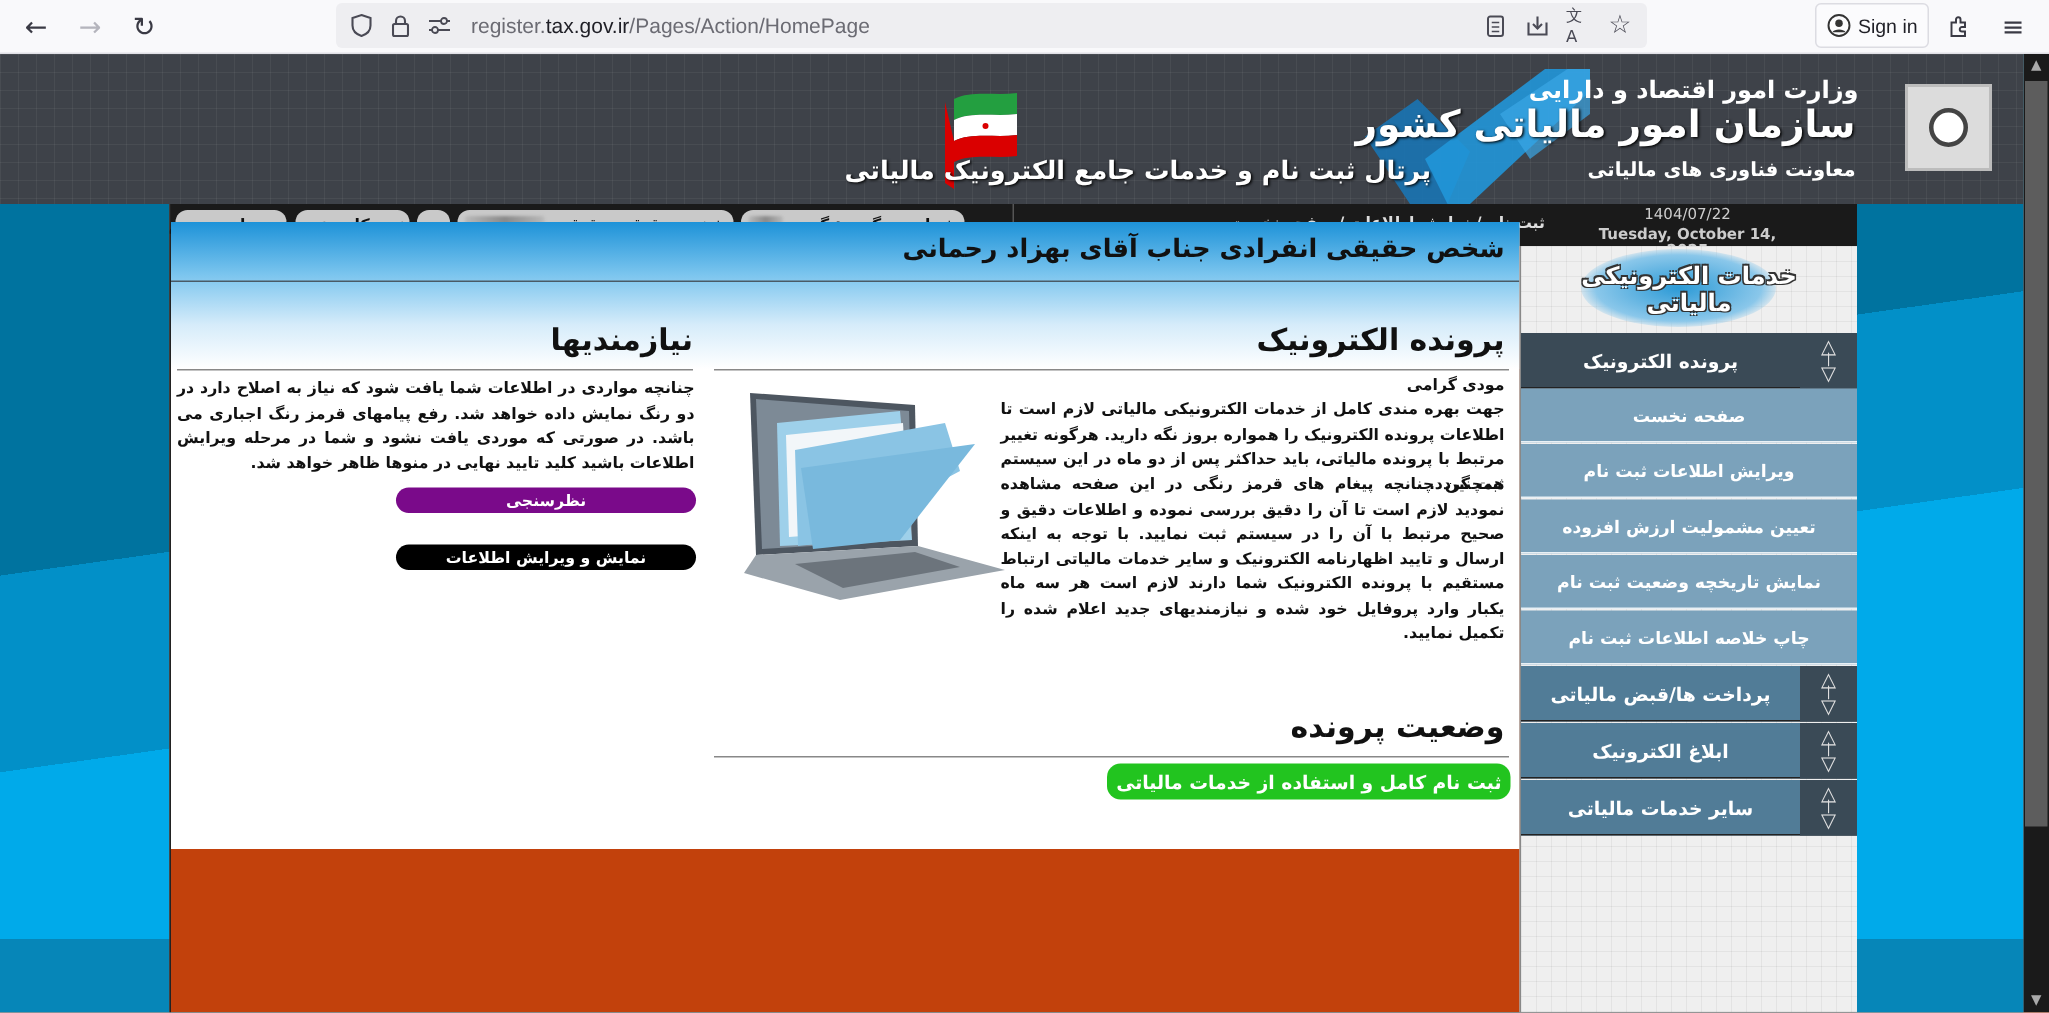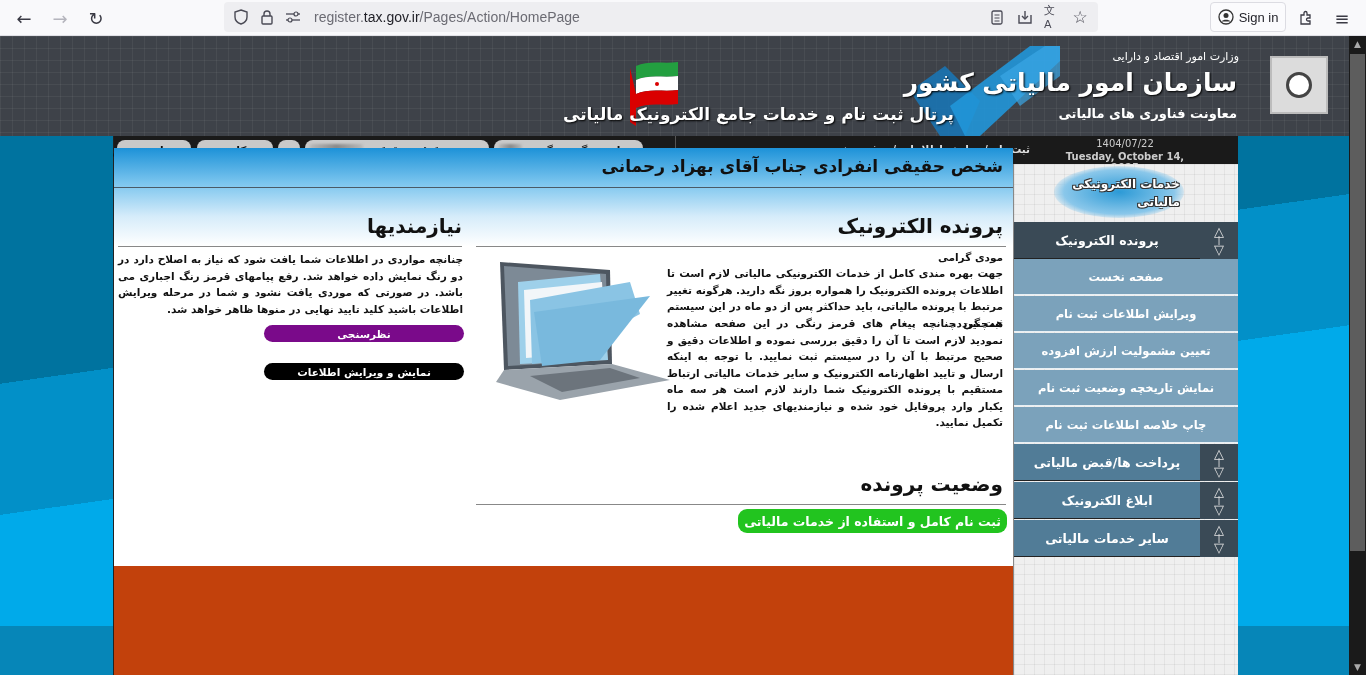--- a/index.html
+++ b/index.html
@@ -21,21 +21,21 @@
 .page{position:absolute;left:0;top:36px;width:1349px;height:639px;overflow:hidden;background:#0078a8}
 .bg-band1{position:absolute;left:0;top:100px;width:1349px;height:539px;background:linear-gradient(172deg,#00739f 0%,#00739f 34%,#0290c8 34%,#0290c8 52%,#00aaea 52%,#00aaea 100%)}
 .bg-bottom{position:absolute;left:0;top:590px;width:1349px;height:49px;background:#0686b8}
 .header{position:absolute;left:0;top:0;width:1349px;height:100px;
   background-color:#3e4249;
   background-image:linear-gradient(rgba(255,255,255,.05) 1px,transparent 1px),linear-gradient(90deg,rgba(255,255,255,.05) 1px,transparent 1px);
   background-size:12px 12px}
 .hdr-chev{position:absolute;left:910px;top:10px;width:150px;height:90px}
 .hdr-logo{position:absolute;left:1270px;top:20px;width:58px;height:58px;background:#dcdcdc;border:2px solid #bcbcbc;display:flex;align-items:center;justify-content:center}
 .hdr-logo .inner{width:26px;height:26px;border-radius:50%;border:3px solid #444;background:#fff}
-.hdr-ministry{position:absolute;right:110px;top:14px;color:#fff;font-size:11px;font-weight:normal;direction:rtl}
+.hdr-ministry{position:absolute;right:110px;top:14px;color:#fff;font-size:16px;font-weight:bold;direction:rtl}
 .hdr-org{position:absolute;right:112px;top:32px;color:#fff;font-size:25px;font-weight:bold;direction:rtl;text-shadow:1px 1px 2px #000;letter-spacing:-1px}
 .hdr-dept{position:absolute;right:112px;top:70px;color:#fff;font-size:13px;font-weight:bold;direction:rtl}
 .hdr-portal{position:absolute;right:395px;top:68px;color:#fff;font-size:17px;font-weight:bold;direction:rtl;text-shadow:1px 1px 2px #000}
 .flag{position:absolute;left:628px;top:22px;width:52px;height:70px}
 
 
 .container{position:absolute;left:113px;top:100px;width:1124px;height:539px;background:#c2410c;border-left:1px solid #222}
 .infobar{position:absolute;left:0;top:0;width:1124px;height:28px;background:#1a1a1a}
 .infobar .left-part{position:absolute;left:0;top:0;width:562px;height:28px;border-right:1px solid #555}
 .pill{position:absolute;top:4px;height:19px;background:#c9c9c9;border-radius:8px;color:#111;font-size:10.5px;font-weight:bold;direction:rtl;display:flex;align-items:center;justify-content:center;white-space:nowrap;padding:0 5px}
@@ -55,21 +55,21 @@
 .laptop{position:absolute;left:376px;top:104px;width:180px;height:150px}
 .btn-round{position:absolute;left:150px;width:200px;height:17px;border-radius:9px;color:#fff;font-size:10.5px;font-weight:bold;display:flex;align-items:center;justify-content:center;direction:rtl;cursor:pointer}
 .status-badge{position:absolute;right:6px;top:361px;height:24px;background:#22c41f;border-radius:9px;color:#fff;font-size:12.5px;font-weight:bold;direction:rtl;display:flex;align-items:center;padding:0 6px}
 
 
 .sidebar{position:absolute;left:899px;top:28px;width:225px;height:511px;
   background-color:#efefef;
   background-image:linear-gradient(rgba(0,0,0,.05) 1px,transparent 1px),linear-gradient(90deg,rgba(0,0,0,.05) 1px,transparent 1px);
   background-size:10px 10px;border-left:1px solid #888}
 .sb-logo{position:absolute;left:0;top:0;width:224px;height:58px;display:flex;align-items:center;justify-content:center}
-.sb-logo-text{color:#fff;font-size:12px;font-weight:bold;direction:rtl;text-shadow:1px 1px 0 #333,-1px -1px 0 #333,1px -1px 0 #333,-1px 1px 0 #333;position:relative;z-index:1;line-height:18px;}
+.sb-logo-text{color:#fff;font-size:16px;font-weight:bold;direction:rtl;text-shadow:1px 1px 0 #333,-1px -1px 0 #333,1px -1px 0 #333,-1px 1px 0 #333;position:relative;z-index:1;line-height:18px;text-align:center}
 .sb-logo-glow{position:absolute;left:40px;top:2px;width:130px;height:52px;border-radius:50%;background:radial-gradient(#2c9ad6,#8ac7ea 60%,transparent 75%)}
 .menu-cat{position:absolute;left:0;width:224px;height:37px;background:#517c97;border-bottom:1px solid #222;cursor:pointer}
 .menu-cat.open{background:#3a4a56}
 .menu-cat .label{position:absolute;left:0;top:0;width:186px;height:37px;display:flex;align-items:center;justify-content:center;color:#fff;font-size:12.5px;font-weight:bold;direction:rtl}
 .menu-cat .arrow{position:absolute;right:0;top:0;width:38px;height:37px;background:#3a4a56;display:flex;align-items:center;justify-content:center;color:#e0e0e0;font-size:13px;line-height:9px;flex-direction:column}
 .menu-sub{position:absolute;left:0;width:224px;height:36px;background:#7ba2bb;border-bottom:1px solid #e8f0f5;display:flex;align-items:center;justify-content:center;color:#fff;font-size:11.5px;font-weight:bold;direction:rtl;cursor:pointer}
 
 
 .scrollbar{position:absolute;left:1349px;top:36px;width:17px;height:639px;background:#1a1a1a}
 .scroll-thumb{position:absolute;left:1px;top:18px;width:15px;height:497px;background:#5d5d5d}

